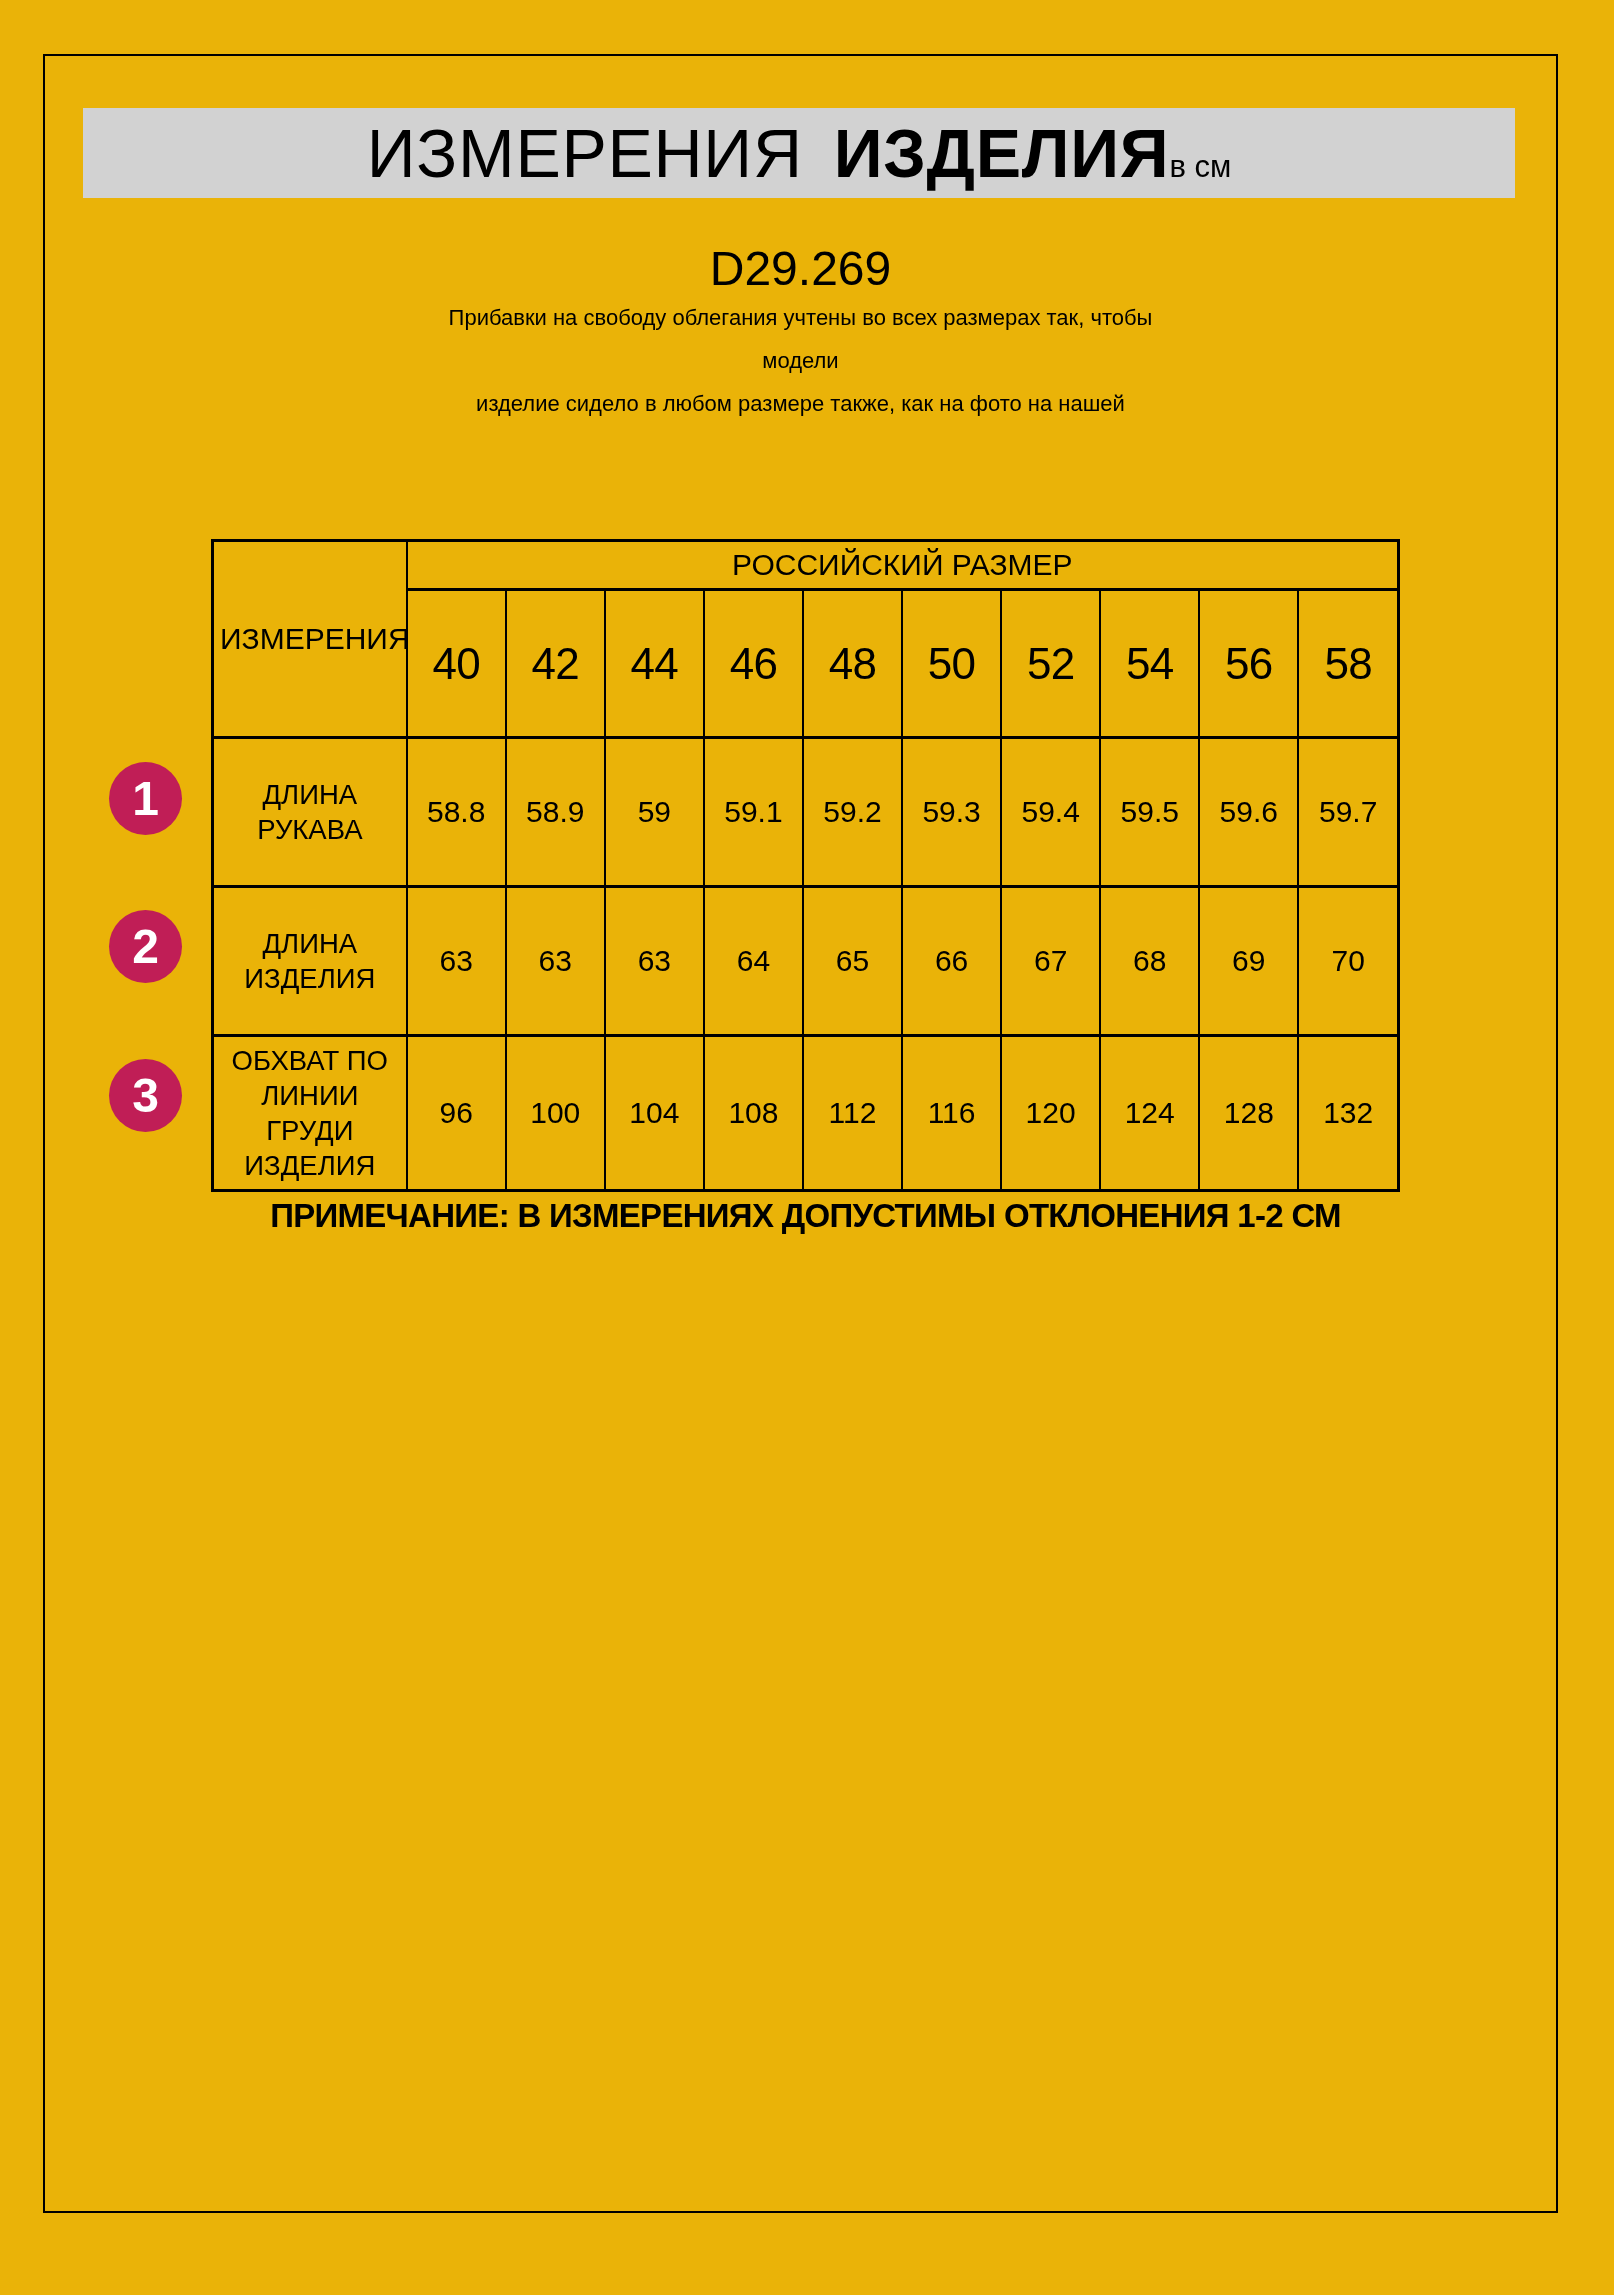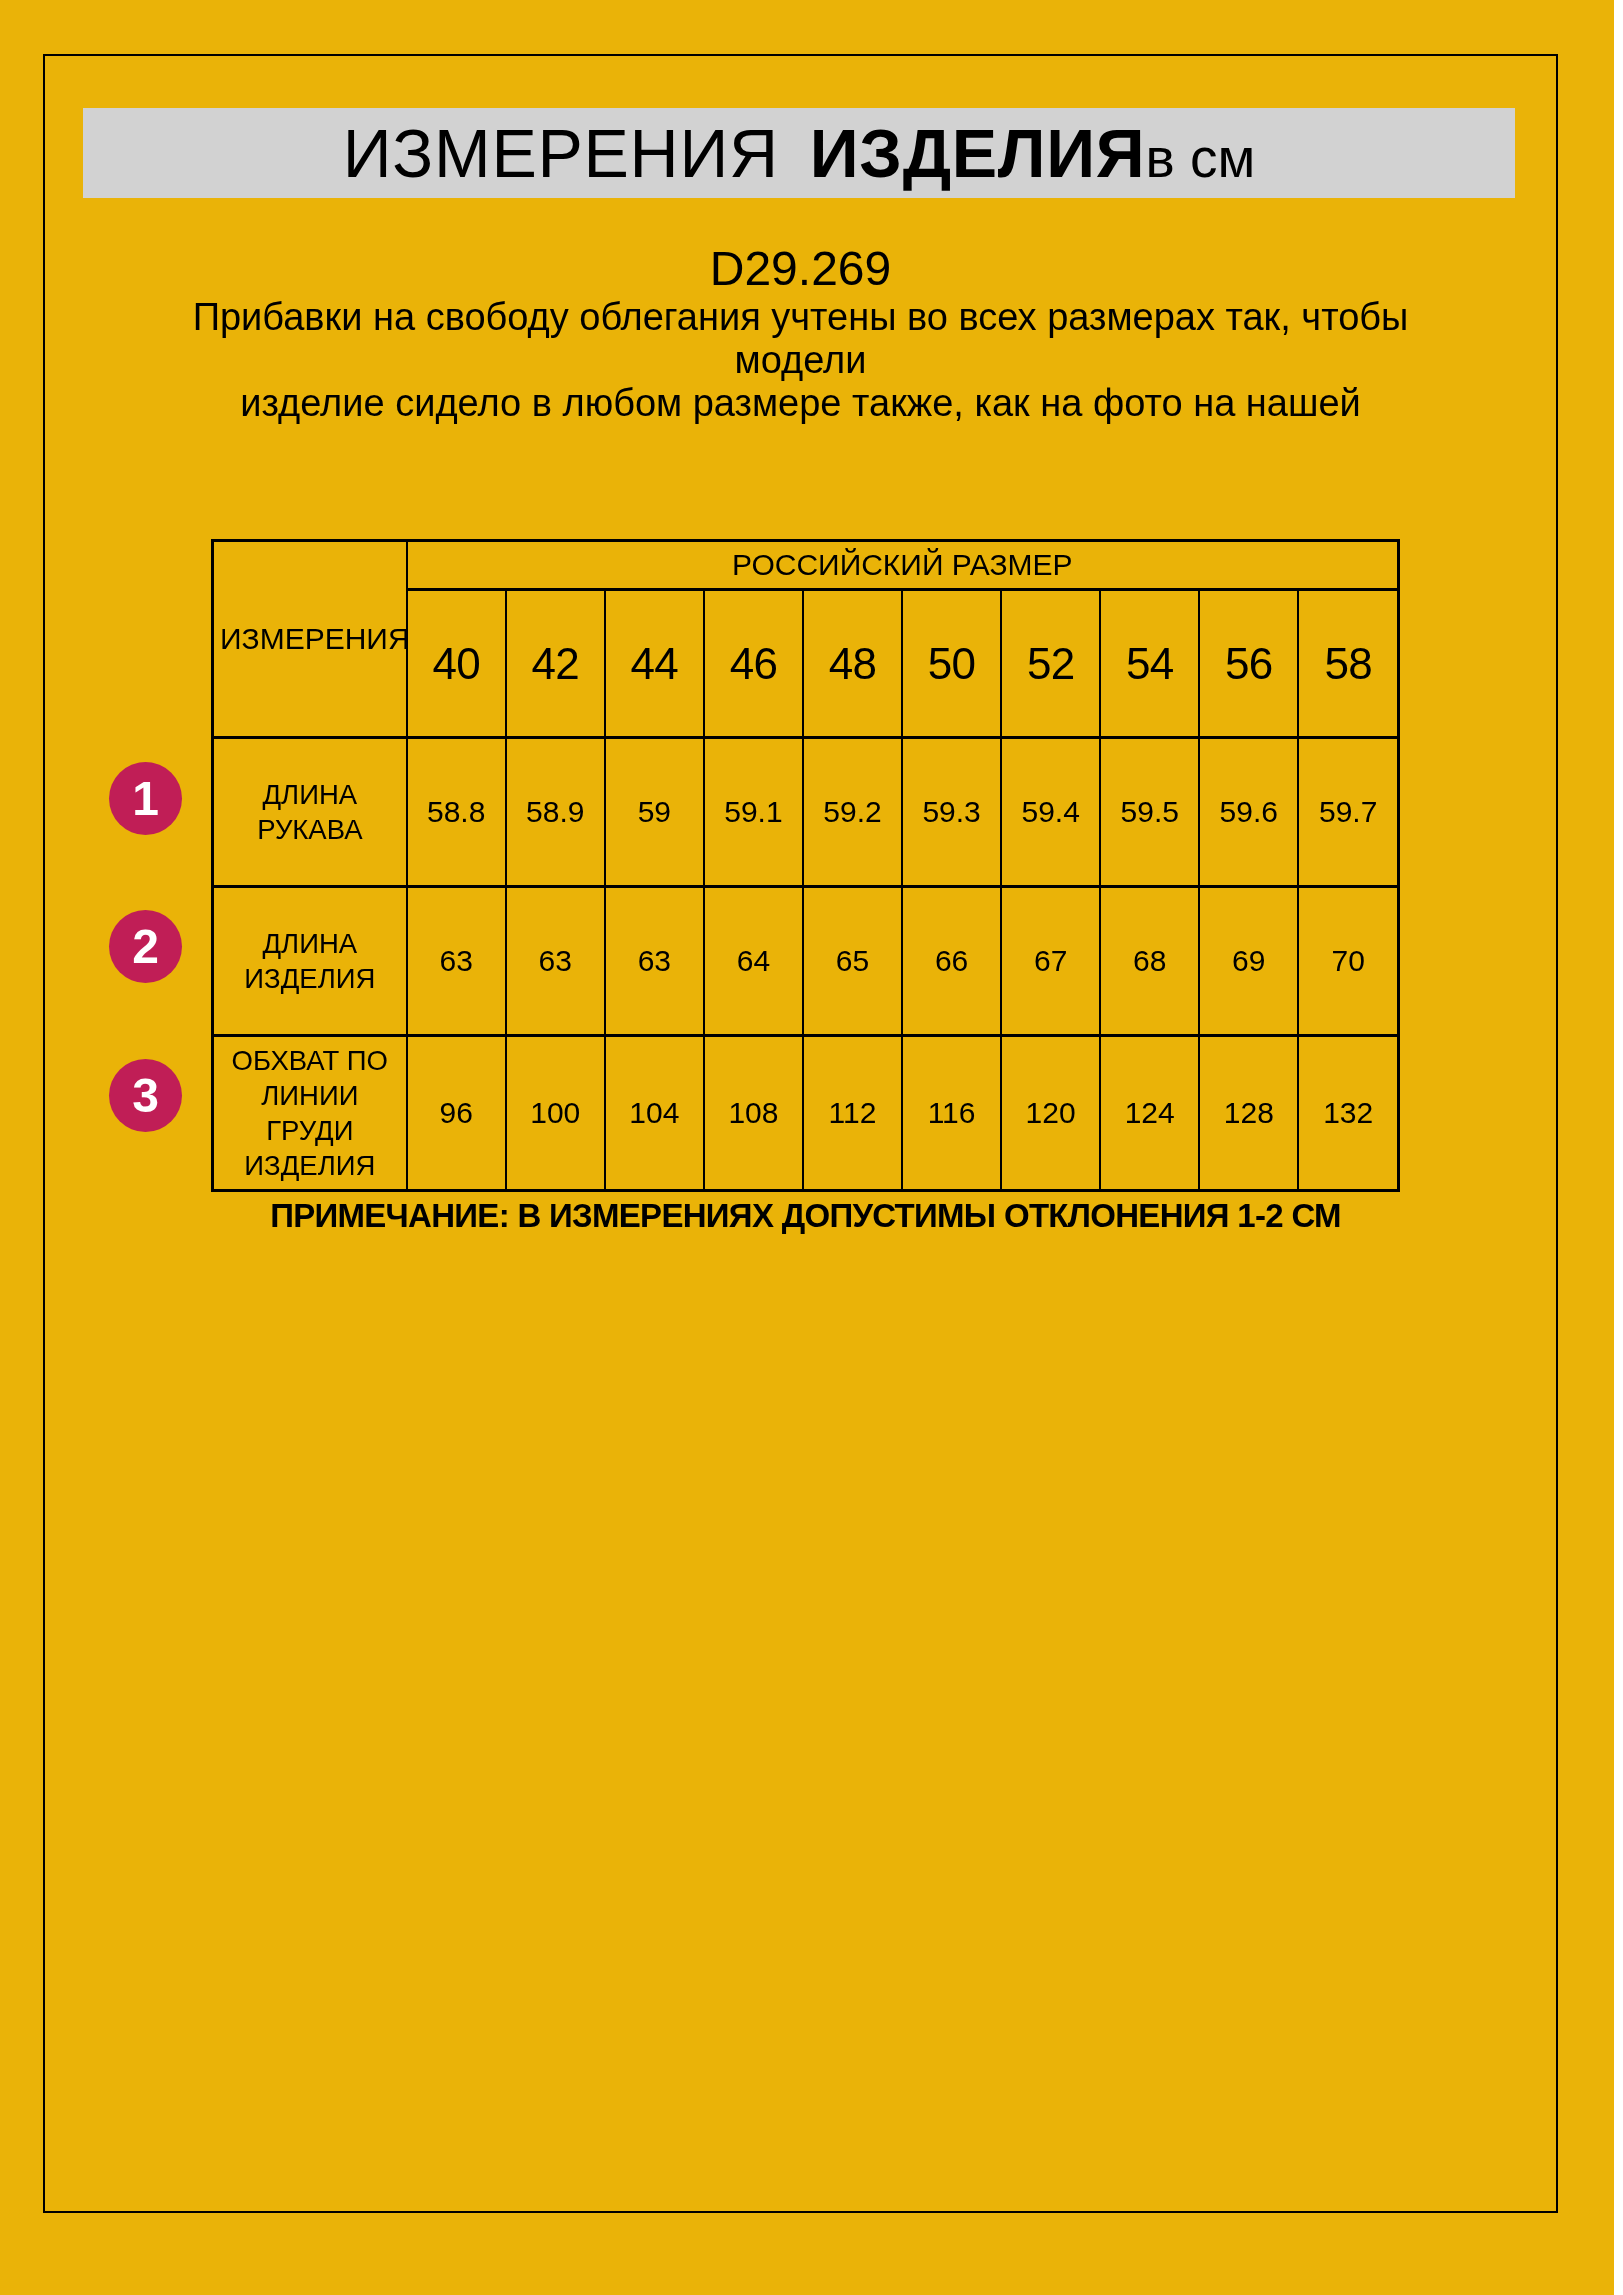--- a/index.html
+++ b/index.html
@@ -12,29 +12,29 @@
     border:2.6px solid #000; box-sizing:border-box;
   }
   .banner {
     position:absolute; left:83px; top:108px; width:1432px; height:90px;
     background:var(--banner-bg, #d2d2d2);
     display:flex; justify-content:center; align-items:center;
   }
   .banner-inner { display:flex; align-items:baseline; }
   .title-main  { font-size:68px; font-weight:400; letter-spacing:0.7px; white-space:pre; }
   .title-bold  { font-size:68px; font-weight:700; letter-spacing:0.7px; margin-left:31px; white-space:pre; }
-  .title-unit  { font-size:55px;  font-weight:400; white-space:pre; }
+  .title-unit  { font-size:31px;  font-weight:400; white-space:pre; }
 
   .code {
     position:absolute; left:43px; top:241px; width:1515px;
     text-align:center; font-size:48px; font-weight:400;
   }
   .desc {
     position:absolute; left:43px; top:296px; width:1515px;
-    text-align:center; font-size:38px; line-height:43px; font-weight:400;
+    text-align:center; font-size:22px; line-height:43px; font-weight:400;
   }
 
   .size-table {
     position:absolute; left:211px; top:539px; width:1189px;
     border-collapse:collapse; table-layout:fixed;
     border:3.3px solid #000;
   }
   .size-table td {
     border:2px solid #000; border-top-width:3.3px; border-bottom-width:3.3px;
     text-align:center; vertical-align:middle; padding:6px; overflow:hidden;

